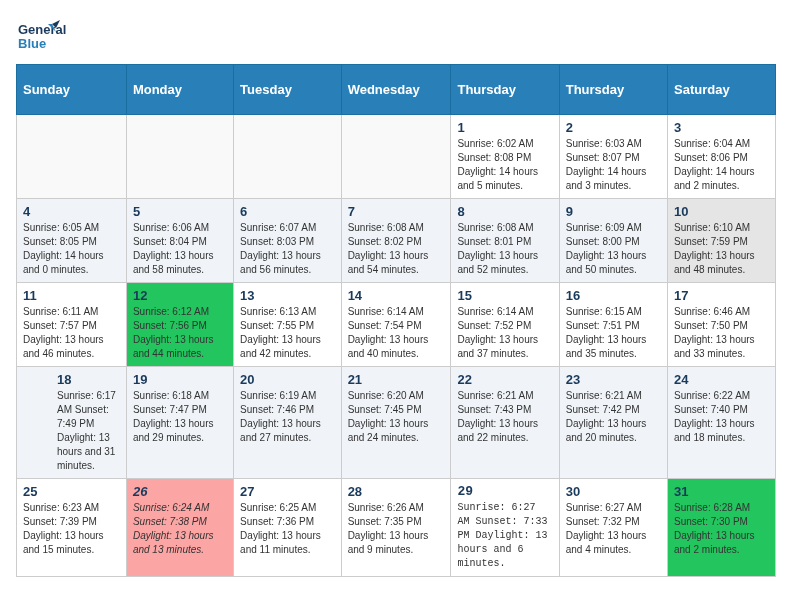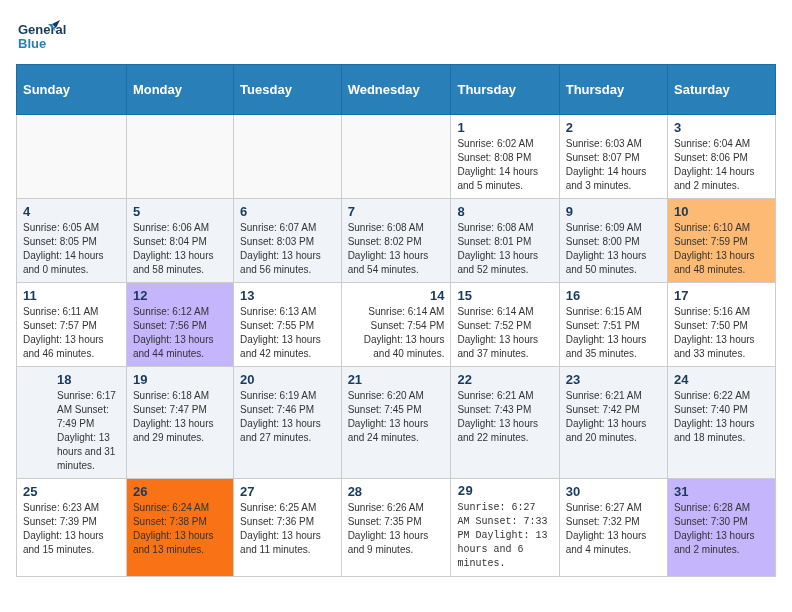--- a/index.html
+++ b/index.html
@@ -187,51 +187,51 @@
 Daylight: 13 hours
 and 52 minutes.</div>
           </td>
           <td style="background: rgb(240, 244, 248);">
             <span class="day-num">9</span>
             <div class="day-detail">Sunrise: 6:09 AM
 Sunset: 8:00 PM
 Daylight: 13 hours
 and 50 minutes.</div>
           </td>
-          <td style="background: #fdba74;">
+          <td style="background: #e5e5e5;">
             <span class="day-num">10</span>
             <div class="day-detail">Sunrise: 6:10 AM
 Sunset: 7:59 PM
 Daylight: 13 hours
 and 48 minutes.</div>
           </td>
         </tr>
         <tr>
           <td style="background: rgb(255, 255, 255);">
             <span class="day-num">11</span>
             <div class="day-detail">Sunrise: 6:11 AM
 Sunset: 7:57 PM
 Daylight: 13 hours
 and 46 minutes.</div>
           </td>
-          <td style="background: #c4b5fd; margin-left: 39px;">
+          <td style="background: #22c55e; margin-left: 39px;">
             <span class="day-num">12</span>
             <div class="day-detail">Sunrise: 6:12 AM
 Sunset: 7:56 PM
 Daylight: 13 hours
 and 44 minutes.</div>
           </td>
           <td style="background: rgb(255, 255, 255); margin-top: 28px;">
             <span class="day-num">13</span>
             <div class="day-detail">Sunrise: 6:13 AM
 Sunset: 7:55 PM
 Daylight: 13 hours
 and 42 minutes.</div>
           </td>
-          <td style="background: rgb(255, 255, 255); text-align: right;">
+          <td style="background: rgb(255, 255, 255);">
             <span class="day-num">14</span>
             <div class="day-detail">Sunrise: 6:14 AM
 Sunset: 7:54 PM
 Daylight: 13 hours
 and 40 minutes.</div>
           </td>
           <td style="background: rgb(255, 255, 255);">
             <span class="day-num">15</span>
             <div class="day-detail">Sunrise: 6:14 AM
 Sunset: 7:52 PM
@@ -240,21 +240,21 @@
           </td>
           <td style="background: rgb(255, 255, 255);">
             <span class="day-num">16</span>
             <div class="day-detail">Sunrise: 6:15 AM
 Sunset: 7:51 PM
 Daylight: 13 hours
 and 35 minutes.</div>
           </td>
           <td style="background: rgb(255, 255, 255);">
             <span class="day-num">17</span>
-            <div class="day-detail">Sunrise: 5:16 AM
+            <div class="day-detail">Sunrise: 6:46 AM
 Sunset: 7:50 PM
 Daylight: 13 hours
 and 33 minutes.</div>
           </td>
         </tr>
         <tr>
           <td style="background: rgb(240, 244, 248); padding-left: 40px;">
             <span class="day-num">18</span>
             <div class="day-detail">Sunrise: 6:17 AM
 Sunset: 7:49 PM
@@ -305,21 +305,21 @@
           </td>
         </tr>
         <tr>
           <td style="background: rgb(255, 255, 255);">
             <span class="day-num">25</span>
             <div class="day-detail">Sunrise: 6:23 AM
 Sunset: 7:39 PM
 Daylight: 13 hours
 and 15 minutes.</div>
           </td>
-          <td style="background: #f97316;">
+          <td style="background: #fca5a5; font-style: italic;">
             <span class="day-num">26</span>
             <div class="day-detail">Sunrise: 6:24 AM
 Sunset: 7:38 PM
 Daylight: 13 hours
 and 13 minutes.</div>
           </td>
           <td style="background: rgb(255, 255, 255);">
             <span class="day-num">27</span>
             <div class="day-detail">Sunrise: 6:25 AM
 Sunset: 7:36 PM
@@ -340,21 +340,21 @@
 Daylight: 13 hours
 and 6 minutes.</div>
           </td>
           <td style="background: rgb(255, 255, 255);">
             <span class="day-num">30</span>
             <div class="day-detail">Sunrise: 6:27 AM
 Sunset: 7:32 PM
 Daylight: 13 hours
 and 4 minutes.</div>
           </td>
-          <td style="background: #c4b5fd; margin-top: 48px;">
+          <td style="background: #22c55e; margin-top: 48px;">
             <span class="day-num">31</span>
             <div class="day-detail">Sunrise: 6:28 AM
 Sunset: 7:30 PM
 Daylight: 13 hours
 and 2 minutes.</div>
           </td>
         </tr>
       </tbody>
   </table>
 </div>

